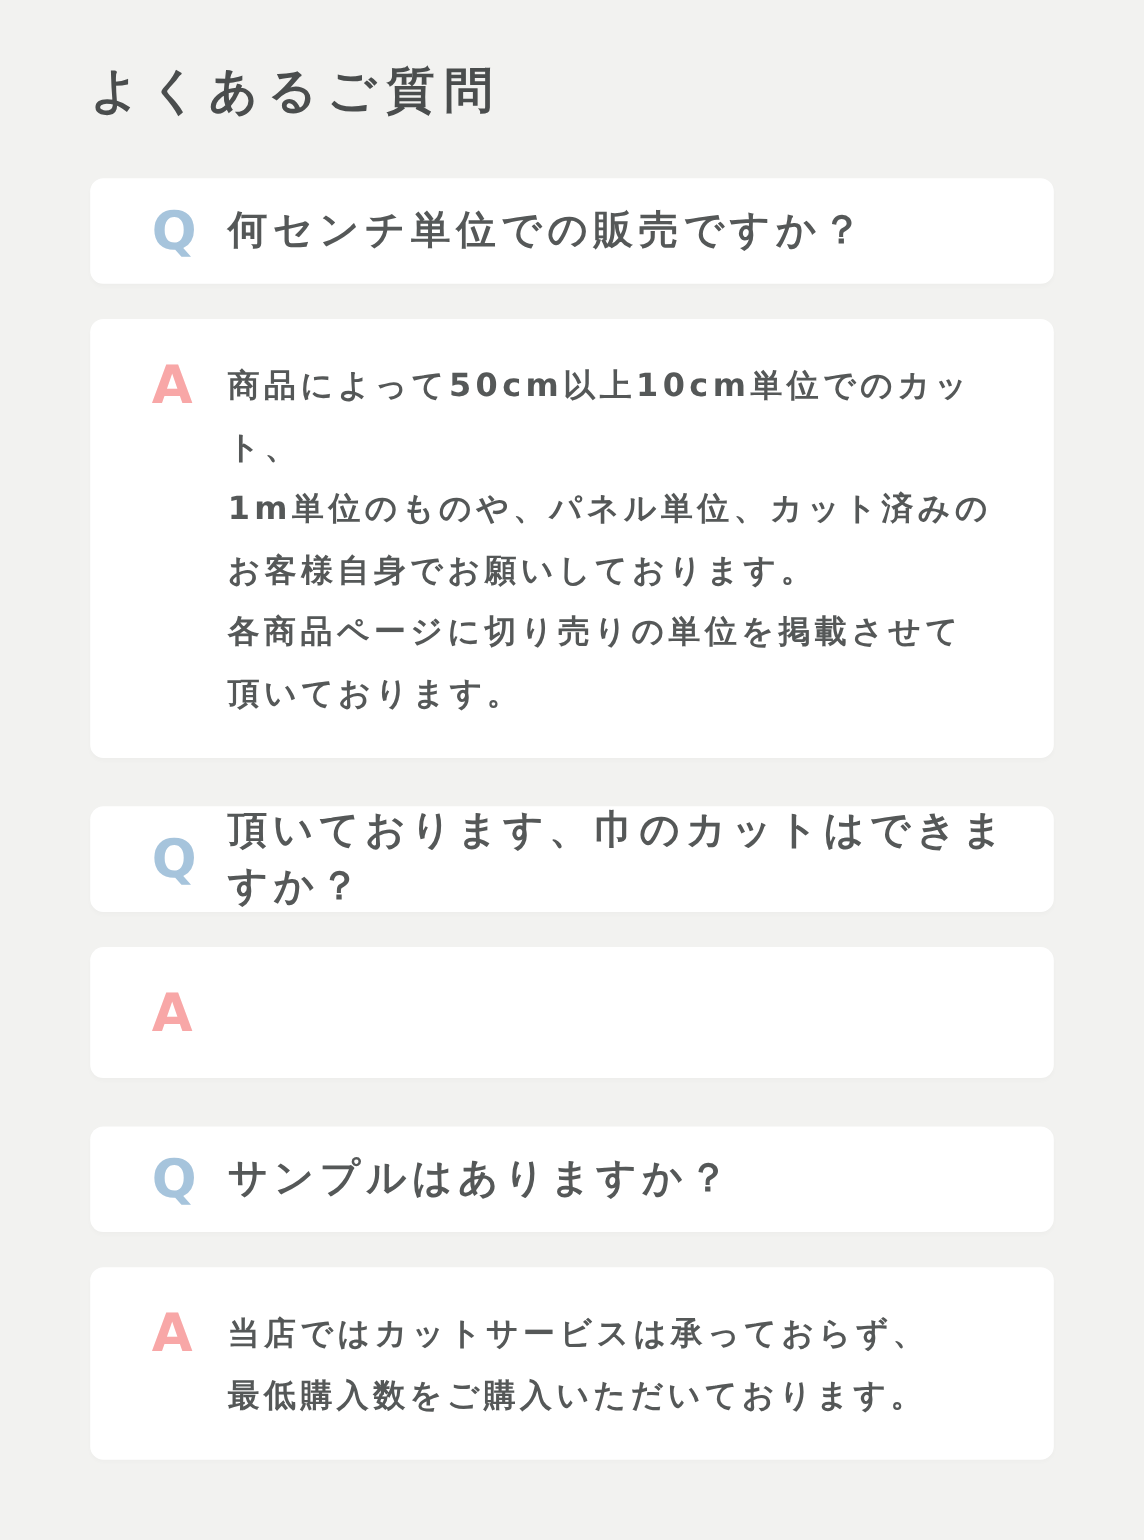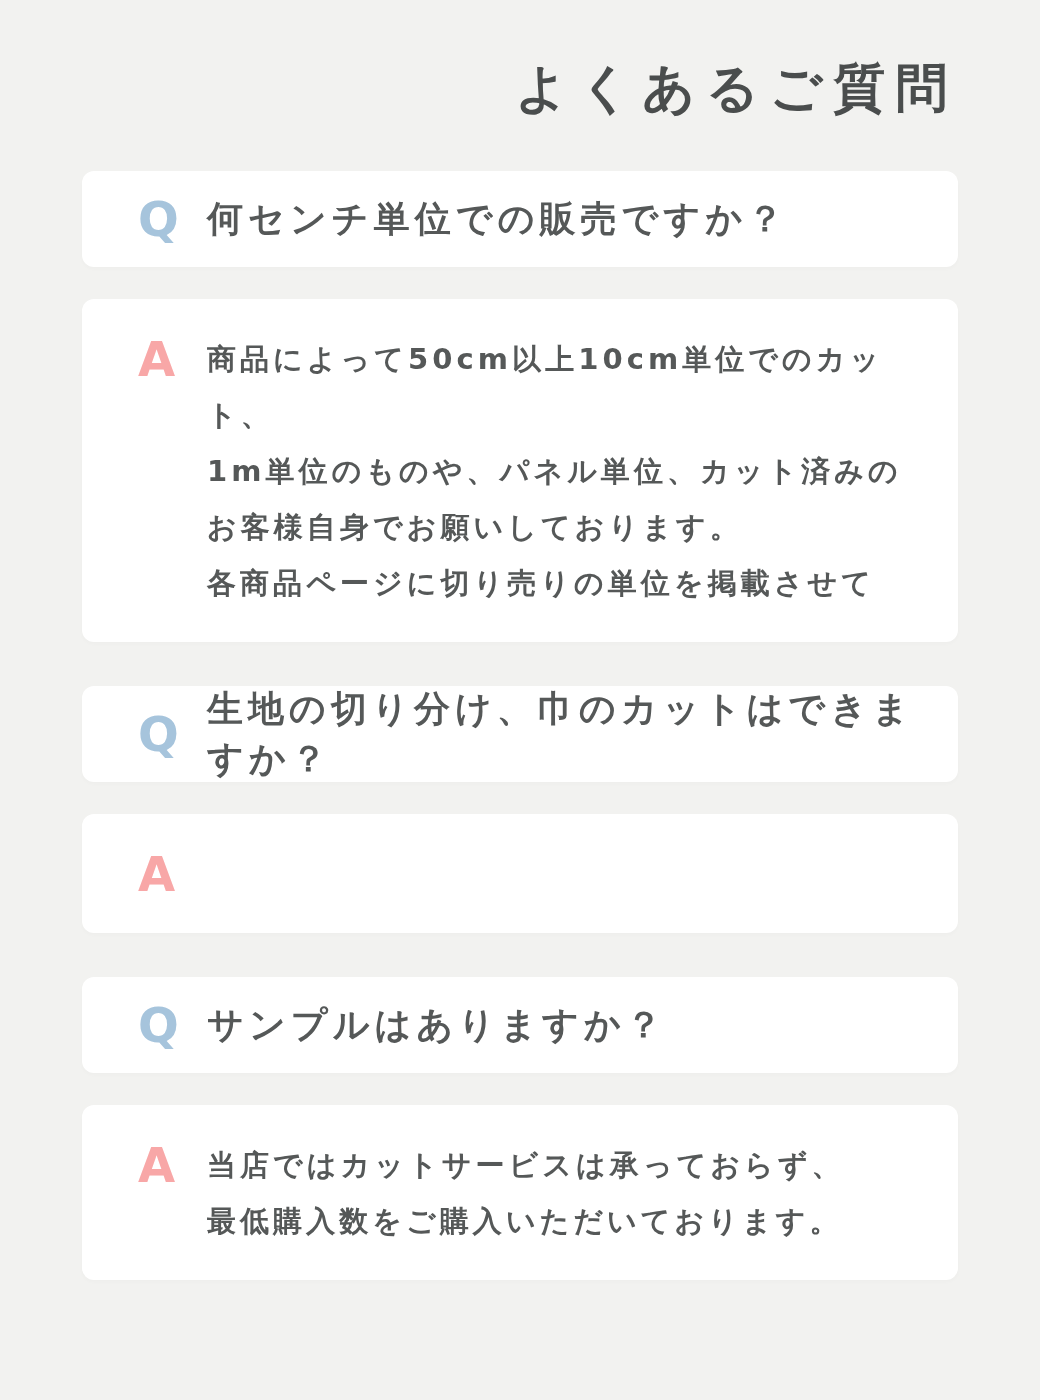--- a/index.html
+++ b/index.html
@@ -21,22 +21,22 @@
     background: var(--bg);
     font-family: "DejaVu Sans", "Liberation Sans", sans-serif;
     color: var(--text-color);
     overflow: hidden;
   }
   .page {
     padding: 57px 82px 0 82px;
   }
   .page-title {
     margin: 0 0 52px 0;
-    text-align: right;
-    font-size: 52px;
+    text-align: left;
+    font-size: 44px;
     line-height: 1.2;
     font-weight: 700;
     letter-spacing: 0.2em;
     color: var(--title-color);
   }
   .faq-item {
     margin-bottom: 44px;
   }
   .faq-item:last-child {
     margin-bottom: 0;
@@ -96,28 +96,29 @@
       <span class="badge q-badge">Q</span>
       <p class="q-text">何センチ単位での販売ですか？</p>
     </div>
     <div class="card a-card">
       <span class="badge a-badge">A</span>
       <div class="a-text">
             <div class="a-line">商品によって50cm以上10cm単位でのカット、</div>
             <div class="a-line">1m単位のものや、パネル単位、カット済みの</div>
             <div class="a-line">お客様自身でお願いしております。</div>
             <div class="a-line">各商品ページに切り売りの単位を掲載させて</div>
+            <div class="a-line">頂いております。</div>
           </div>
     </div>
   </section>
 
   <section class="faq-item">
     <div class="card q-card">
       <span class="badge q-badge">Q</span>
-      <p class="q-text">生地の切り分け、巾のカットはできますか？</p>
+      <p class="q-text">頂いております、巾のカットはできますか？</p>
     </div>
     <div class="card a-card">
       <span class="badge a-badge">A</span>
     </div>
   </section>
 
   <section class="faq-item">
     <div class="card q-card">
       <span class="badge q-badge">Q</span>
       <p class="q-text">サンプルはありますか？</p>

